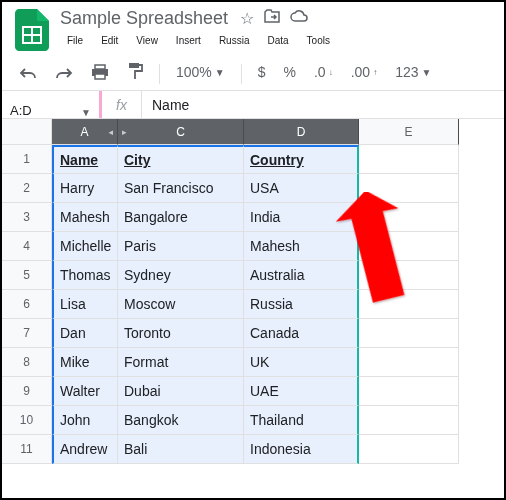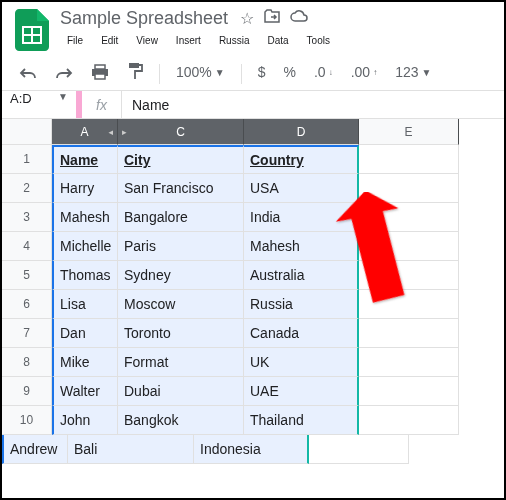--- a/index.html
+++ b/index.html
@@ -14,21 +14,21 @@
 .title-icons span { cursor: pointer; }
 .menubar { display: flex; gap: 4px; margin-top: 2px; }
 .menubar span { font-size: 10px; color: #202124; padding: 4px 7px; cursor: pointer; border-radius: 3px; }
 
 .toolbar { display: flex; align-items: flex-end; gap: 6px; padding: 8px 12px 6px 11px; border-bottom: 1px solid #e0e0e0; color: #5f6368; font-size: 14px; }
 .toolbar .tb { padding: 4px 6px; cursor: pointer; display: flex; align-items: center; gap: 3px; border-radius: 3px; }
 .sep { width: 1px; height: 20px; background: #e0e0e0; margin: 0 4px; }
 .dd { font-size: 10px; color: #5f6368; }
 
 .fxbar { display: flex; align-items: center; border-bottom: 1px solid #e0e0e0; height: 28px; }
-.namebox { width: 80px; font-size: 13px; color: #202124; padding: 0 8px; display: flex; align-items: flex-start; justify-content: space-between; border-right: 6px solid #f9a8d4; height: 100%; }
+.namebox { width: 100px; font-size: 13px; color: #202124; padding: 0 8px; display: flex; align-items: flex-end; justify-content: space-between; border-right: 3px solid #f9a8d4; height: 100%; }
 .fx { width: 40px; text-align: center; font-style: italic; color: #9aa0a6; font-size: 14px; border-right: 1px solid #e0e0e0; height: 100%; line-height: 28px; }
 .fxval { padding: 0 10px; font-size: 14px; color: #202124; }
 
 .grid { display: flex; }
 .corner { width: 50px; height: 26px; background: #f8f9fa; border-right: 1px solid #e0e0e0; border-bottom: 1px solid #e0e0e0; }
 .colheads { display: flex; flex: 1; }
 .ch { height: 26px; background: #5f6368; color: #fff; font-size: 12px; display: flex; align-items: center; justify-content: center; border-right: 1px solid #4a4d50; border-bottom: 1px solid #e0e0e0; position: relative; }
 .ch.unsel { background: #f8f9fa; color: #5f6368; border-bottom: 1px solid #e0e0e0; }
 .ch-a { width: 66px; }
 .ch-c { width: 126px; }
@@ -232,20 +232,21 @@
       <div class="cell c-e"></div>
     </div>
   <div class="row">
       <div class="rh">10</div>
       <div class="cell c-a sel-border-left">John</div>
       <div class="cell c-c">Bangkok</div>
       <div class="cell c-d sel-border-right">Thailand</div>
       <div class="cell c-e"></div>
     </div>
   <div class="row">
+      <div class="rh">11</div>
       <div class="cell c-a sel-border-left">Andrew</div>
       <div class="cell c-c">Bali</div>
       <div class="cell c-d sel-border-right">Indonesia</div>
       <div class="cell c-e"></div>
     </div>
 </div>
 
 <div class="arrow">
   <svg width="120" height="130" viewBox="0 0 120 130">
       <defs>

